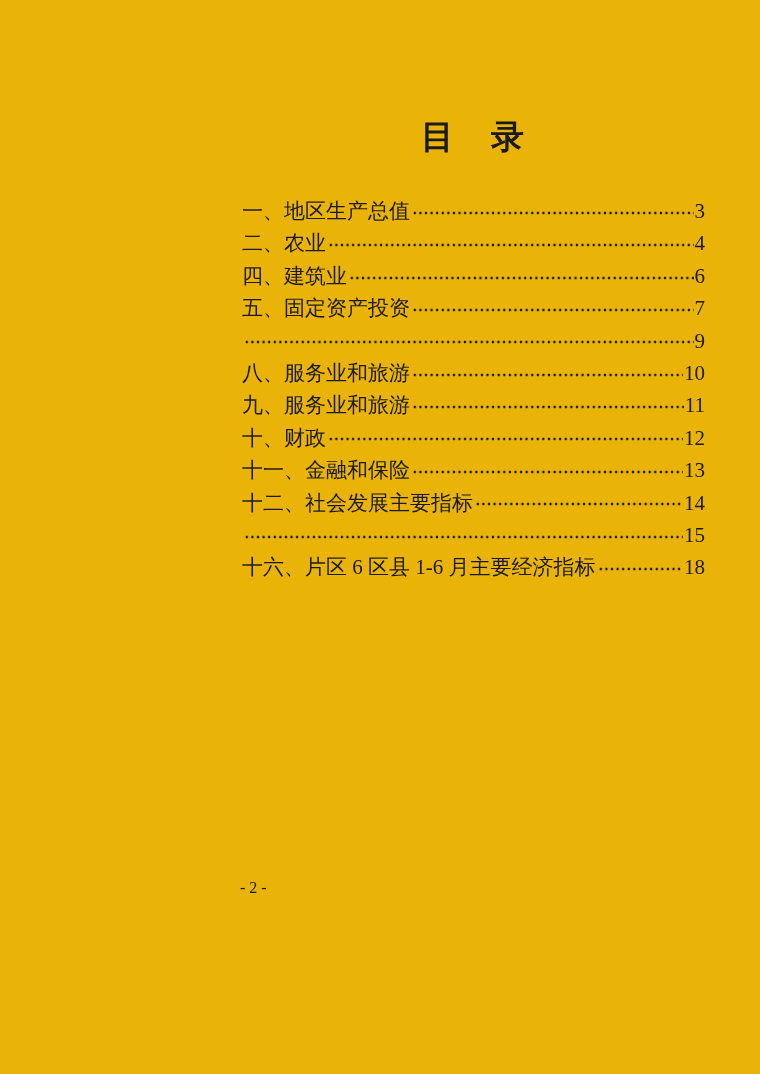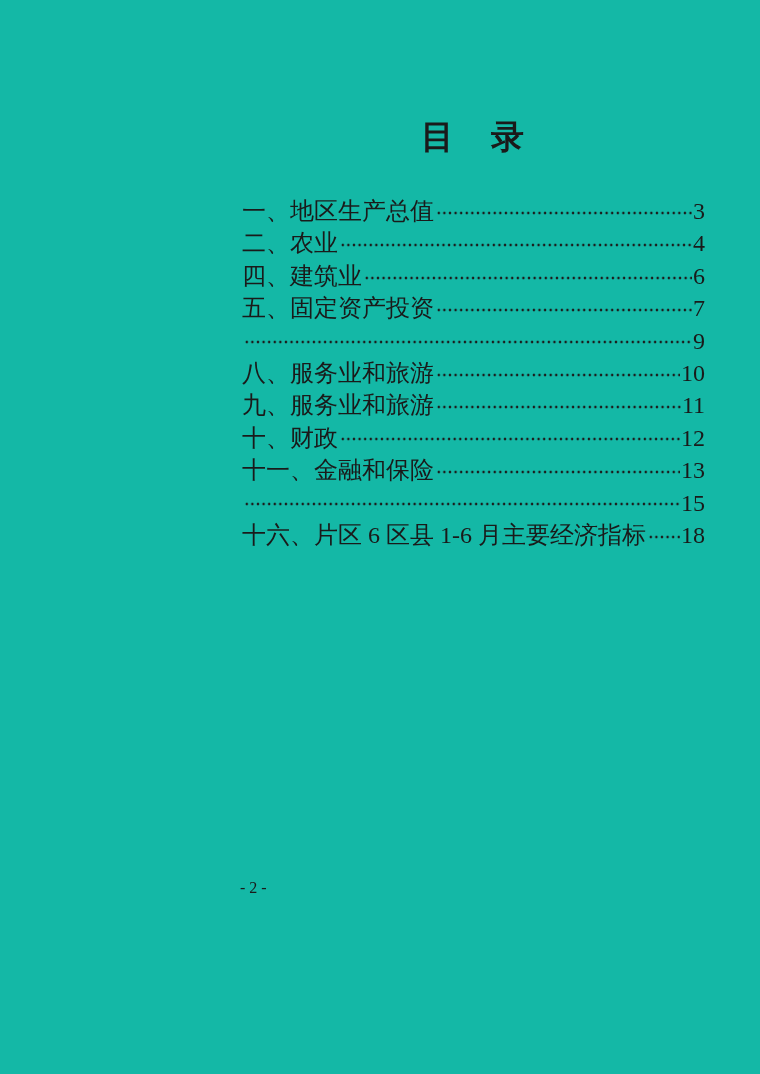--- a/index.html
+++ b/index.html
@@ -4,21 +4,21 @@
 <style>
   html, body {
     margin: 0;
     padding: 0;
     background: #ffffff;
   }
   .page {
     position: relative;
     width: 760px;
     height: 1074px;
-    background: #14b8a6;
+    background: #eab308;
     overflow: hidden;
     font-family: "Liberation Serif", "DejaVu Serif", serif;
     color: #1a1a1a;
   }
   .doc-title {
     position: absolute;
     top: 117px;
     left: 242px;
     width: 463px;
     text-align: center;
@@ -31,21 +31,21 @@
   .toc-list {
     position: absolute;
     top: 195px;
     left: 242px;
     width: 463px;
   }
   .toc-row {
     display: flex;
     align-items: stretch;
     height: 32.4px;
-    font-size: 24px;
+    font-size: 21px;
   }
   .toc-label {
     white-space: pre;
     line-height: 32.4px;
     flex: 0 0 auto;
   }
   .toc-leader {
     flex: 1 1 auto;
     margin: 0 1px 0 2px;
     background-image: radial-gradient(circle, #1c1c1c 1.15px, rgba(0,0,0,0) 1.6px);
@@ -124,20 +124,25 @@
     <span class="toc-leader"></span>
     <span class="toc-page">12</span>
   </div>
 
   <div class="toc-row">
     <span class="toc-label">十一、金融和保险</span>
     <span class="toc-leader"></span>
     <span class="toc-page">13</span>
   </div>
 
+  <div class="toc-row">
+    <span class="toc-label">十二、社会发展主要指标</span>
+    <span class="toc-leader"></span>
+    <span class="toc-page">14</span>
+  </div>
 
   <div class="toc-row">
     <span class="toc-leader"></span>
     <span class="toc-page">15</span>
   </div>
 
 
 
   <div class="toc-row">
     <span class="toc-label">十六、片区 6 区县 1-6 月主要经济指标</span>

